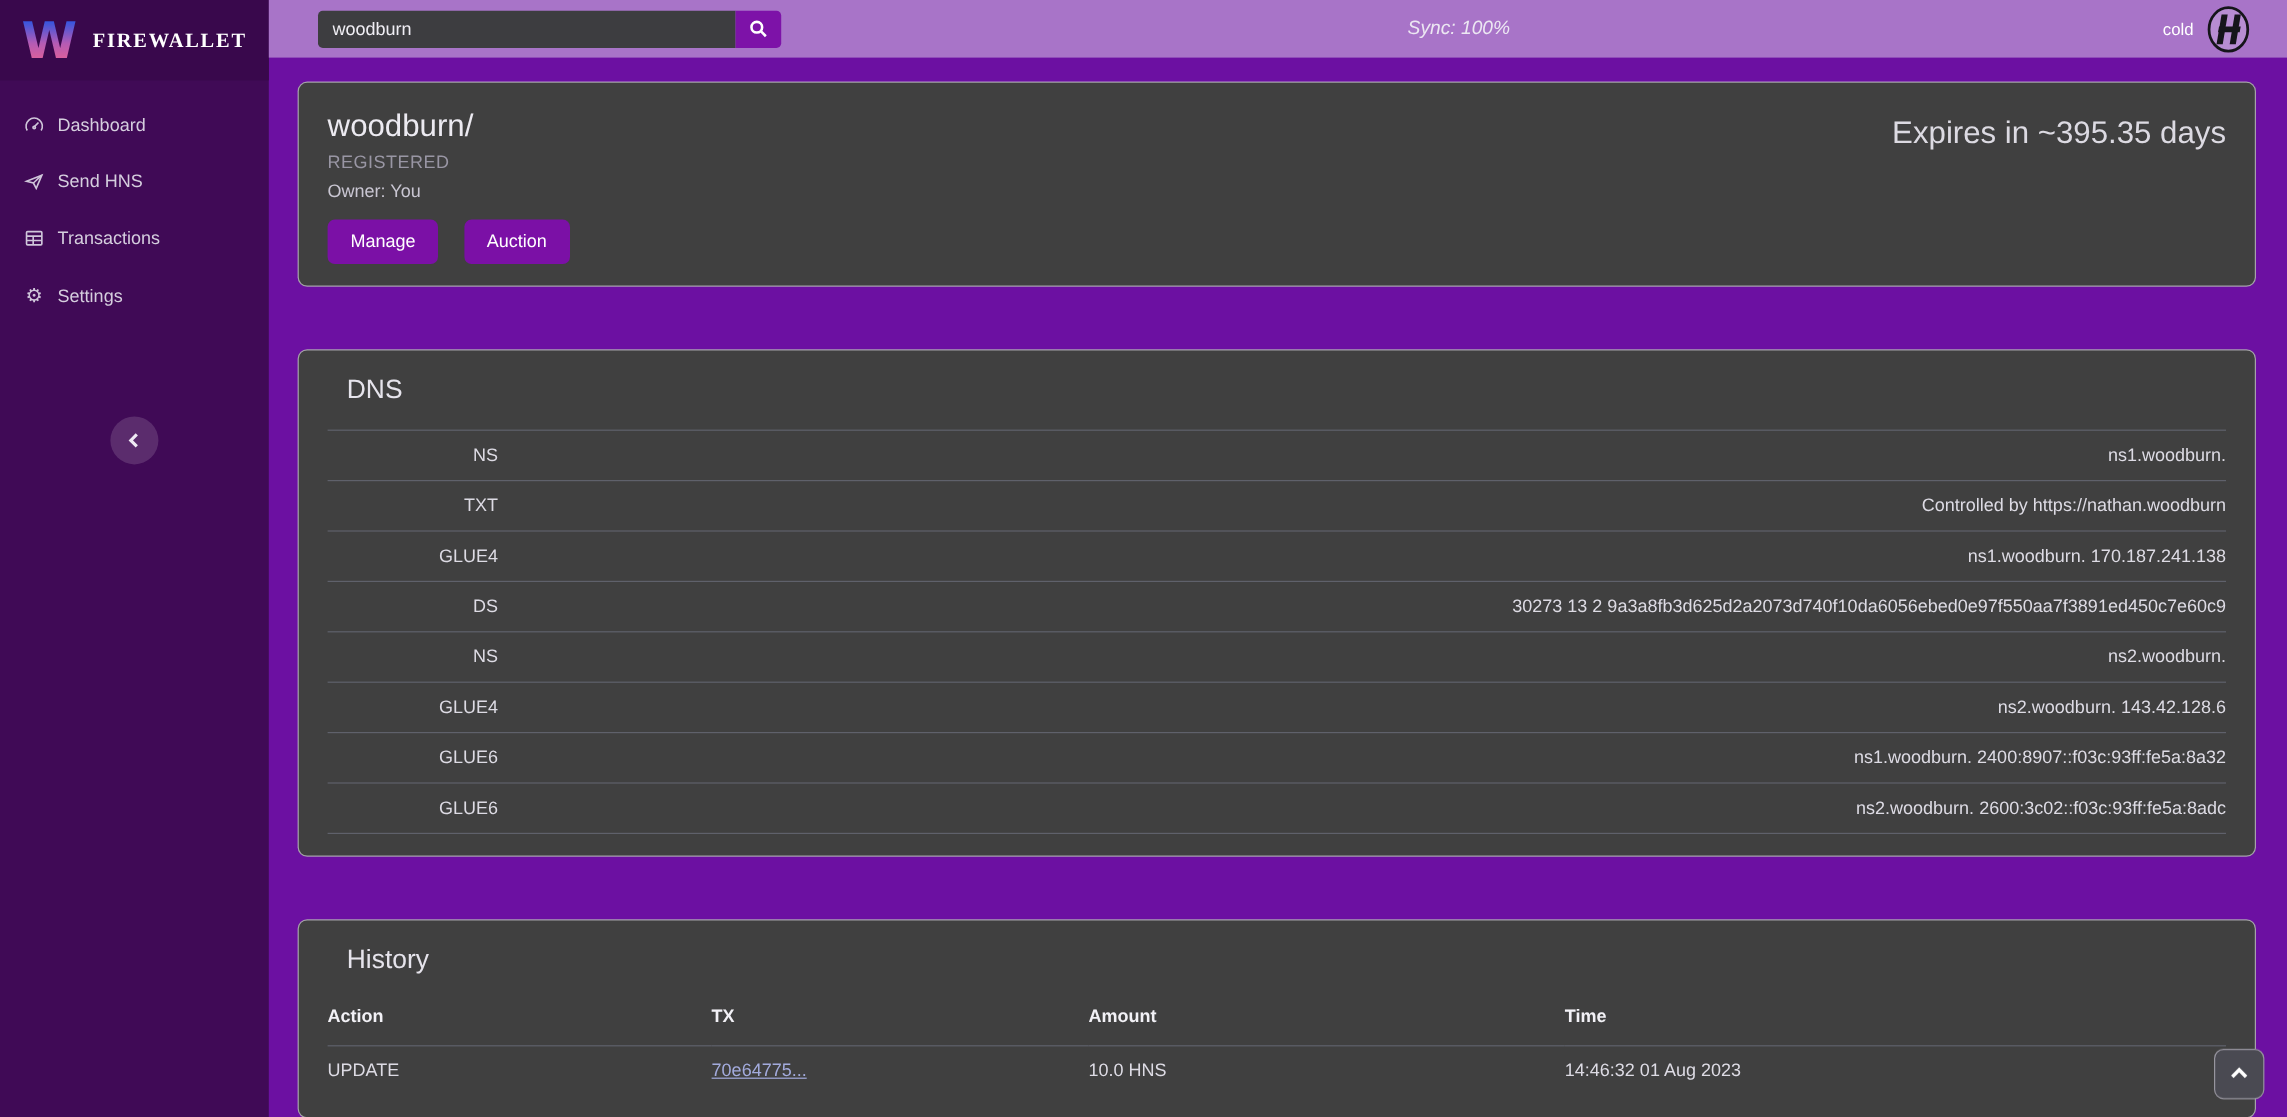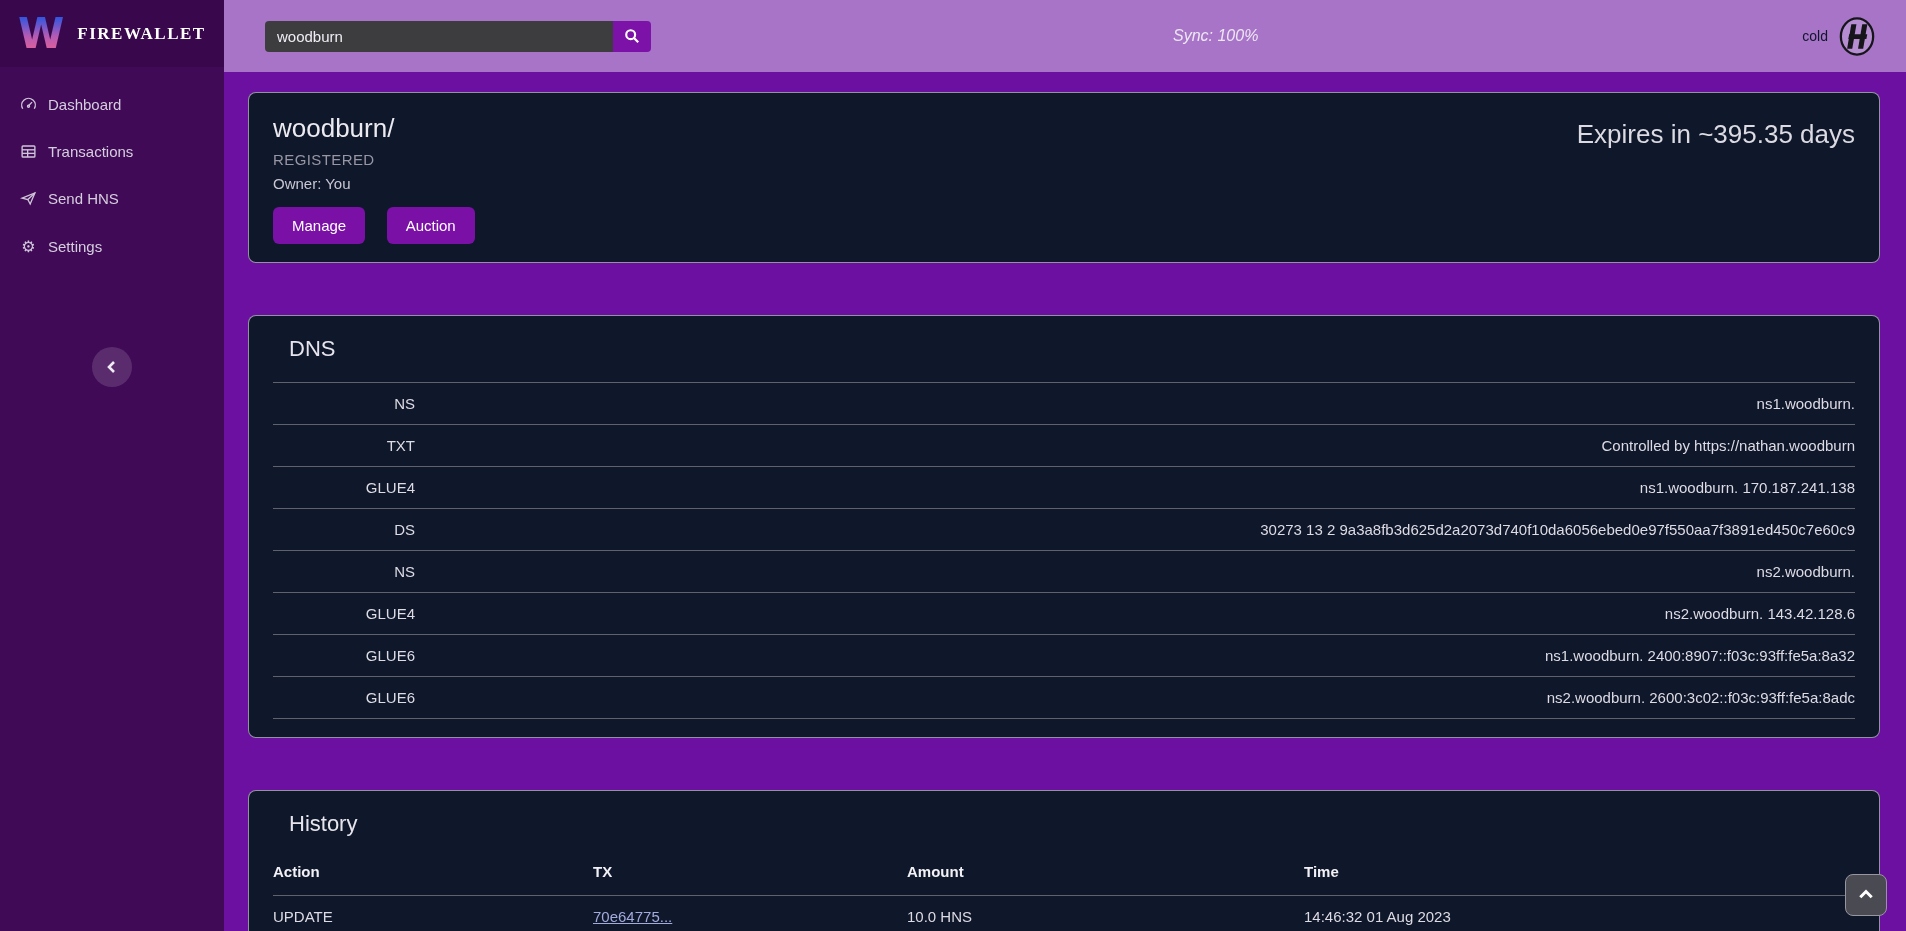--- a/index.html
+++ b/index.html
@@ -38,44 +38,44 @@
   .collapse-btn {
     position: absolute; left: 92px; top: 347px; width: 40px; height: 40px;
     border-radius: 50%; background: rgba(255,255,255,0.14); border: none;
     display: flex; align-items: center; justify-content: center; cursor: pointer;
   }
   .collapse-btn svg { width: 14px; height: 14px; stroke: #efeaf4; stroke-width: 2.6; fill: none; }
 
   
   .main { flex: 1; display: flex; flex-direction: column; min-width: 0; }
   .topbar {
-    height: 72px; flex-shrink: 0; background: #a874c8;
+    height: 48px; flex-shrink: 0; background: #a874c8;
     display: flex; align-items: center; position: relative;
     padding: 0 30px 0 41px;
   }
   .search { display: flex; }
   .search input {
     width: 348px; height: 31px; background: #3d3d40; border: none;
     border-radius: 4px 0 0 4px; color: #f0eef4; padding: 0 12px;
     font-size: 15px; outline: none; font-family: inherit;
   }
   .search button {
     width: 38px; height: 31px; background: #7d12a8; border: none;
     border-radius: 0 4px 4px 0; display: flex; align-items: center;
     justify-content: center; cursor: pointer;
   }
   .search button svg { width: 16px; height: 16px; stroke: #ffffff; stroke-width: 2.4; fill: none; }
   .sync { position: absolute; left: 949px; color: #ece7f2; font-size: 16px; font-style: italic; }
-  .wallet { margin-left: auto; display: flex; align-items: center; gap: 10px; color: #0f172a; font-size: 14px; cursor: pointer; }
+  .wallet { margin-left: auto; display: flex; align-items: center; gap: 10px; color: #ffffff; font-size: 14px; cursor: pointer; }
   .hs-logo { width: 38px; height: 41px; display: block; }
 
   
   .content { flex: 1; overflow: hidden; padding: 20px 26px 0 24px; }
   .card {
-    background: #0f172a; border: 1px solid rgba(233,230,240,0.6);
+    background: #404040; border: 1px solid rgba(233,230,240,0.6);
     border-radius: 8px; padding: 18px 24px; color: #dddbe4; margin-bottom: 52px;
   }
   .domain-card { display: flex; justify-content: space-between; align-items: flex-start; }
   .domain-title { font-size: 26px; color: #eceaf1; margin: 2px 0 7px; font-weight: 400; }
   .status { color: #9996a4; font-size: 15px; letter-spacing: 0.4px; margin-bottom: 7px; }
   .owner { color: #c9c6d2; font-size: 15px; margin-bottom: 15px; }
   .btn {
     background: #7b10a6; color: #ffffff; border: none; border-radius: 6px;
     padding: 10px 19px; font-size: 15px; margin-right: 17px; cursor: pointer;
     font-family: inherit;
@@ -112,33 +112,33 @@
       <div class="nav-item">
         <svg viewBox="0 0 20 20">
           <path d="M3.2 15 A8 8 0 1 1 16.8 15"></path>
           <line x1="10" y1="11.5" x2="14.2" y2="7.2"></line>
           <circle cx="10" cy="12" r="1.2"></circle>
         </svg>
         <span>Dashboard</span>
       </div>
       <div class="nav-item">
         <svg viewBox="0 0 20 20">
+          <path d="M2.5 9.5 L17.5 3.5 L12 16.5 L9.2 11.2 Z"></path>
+          <line x1="9.2" y1="11.2" x2="17.5" y2="3.5"></line>
+        </svg>
+        <span>Send HNS</span>
+      </div>
+      <div class="nav-item">
+        <svg viewBox="0 0 20 20">
           <rect x="2.5" y="3.5" width="15" height="13" rx="1"></rect>
           <line x1="2.5" y1="8" x2="17.5" y2="8"></line>
           <line x1="2.5" y1="12.2" x2="17.5" y2="12.2"></line>
           <line x1="9" y1="8" x2="9" y2="16.5"></line>
         </svg>
         <span>Transactions</span>
-      </div>
-      <div class="nav-item">
-        <svg viewBox="0 0 20 20">
-          <path d="M2.5 9.5 L17.5 3.5 L12 16.5 L9.2 11.2 Z"></path>
-          <line x1="9.2" y1="11.2" x2="17.5" y2="3.5"></line>
-        </svg>
-        <span>Send HNS</span>
       </div>
       <div class="nav-item">
         <span class="uicon">⚙</span>
         <span>Settings</span>
       </div>
     </nav>
     <button class="collapse-btn">
       <svg viewBox="0 0 14 14">
         <polyline points="9,2 4,7 9,12"></polyline>
       </svg>

